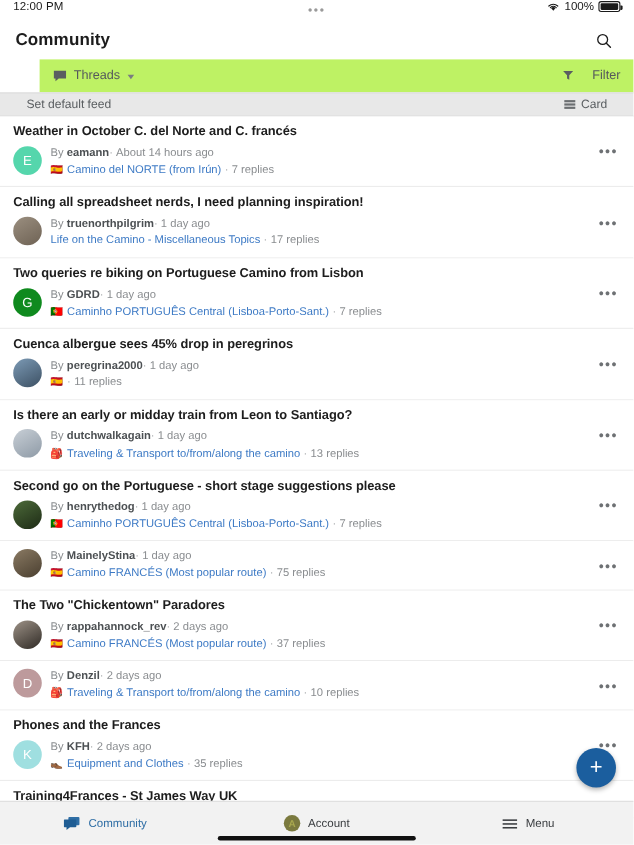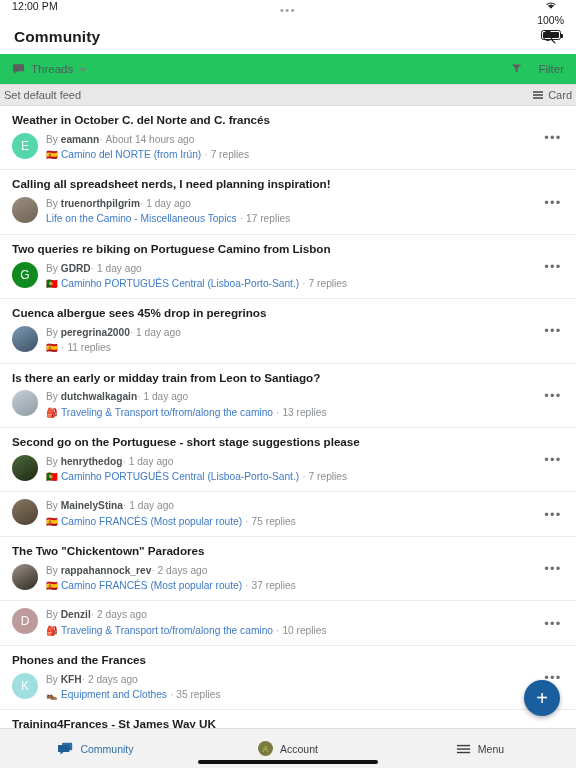--- a/index.html
+++ b/index.html
@@ -23,21 +23,21 @@
   }
   .sb-time { font-weight: 400; letter-spacing: .1px; }
   .sb-dots {
     position: absolute; left: 0; right: 0; top: 0; bottom: 0;
     display: flex; align-items: center; justify-content: center;
     color: #9a9a9a; font-size: 11px; letter-spacing: 1.5px;
     pointer-events: none;
   }
   .sb-right {
     margin-left: auto; display: flex; align-items: center; gap: 4px;
-    font-size: 10.5px; position: relative; z-index: 2; flex-direction: column;
+    font-size: 10.5px; position: relative; z-index: 2;
   }
   .wifi-ico { width: 12px; height: 10px; display: block; }
   .battery {
     width: 20px; height: 10px; border: 1.2px solid #1a1a1a;
     border-radius: 2.5px; position: relative; padding: 1px;
   }
   .battery::after {
     content: ""; position: absolute; right: -3.2px; top: 3px;
     width: 2px; height: 4px; background: #1a1a1a; border-radius: 0 1px 1px 0;
   }
@@ -56,35 +56,35 @@
   }
   .appbar-actions { margin-left: auto; display: flex; align-items: center; }
   .icon-btn {
     width: 26px; height: 26px; display: flex; align-items: center; justify-content: center;
     cursor: pointer;
   }
 
   
   .subbar {
     height: 30px; display: flex; align-items: center;
-    padding: 0 12px; background: #22c55e;
+    padding: 0 12px; background: #bef264; margin-left: 36px;
   }
   .subbar-left { display: flex; align-items: center; gap: 6px; cursor: pointer; }
   .subbar-label { font-size: 11.5px; color: #55595c; font-weight: 500; }
   .caret {
     width: 0; height: 0; border-left: 3.5px solid transparent;
     border-right: 3.5px solid transparent; border-top: 4px solid #7a7d80;
     margin-left: 1px; margin-top: 1px;
   }
   .subbar-right { margin-left: auto; display: flex; align-items: flex-start; gap: 16px; cursor: pointer; }
 
   
   .feedbar {
     height: 22px; display: flex; align-items: center;
-    padding: 0 4px; background: #e8e8e8;
+    padding: 0 24px; background: #e8e8e8;
     border-top: 1px solid #dcdcdc; border-bottom: 1px solid #dcdcdc;
   }
   .feedbar-label { font-size: 11px; color: #5a5e61; }
   .feedbar-right { margin-left: auto; display: flex; align-items: center; gap: 5px; cursor: pointer; }
   .hamburger-sm { display: flex; flex-direction: column; gap: 1.6px; }
   .hamburger-sm span { display: block; width: 10px; height: 1.3px; background: #6b6e71; }
 
   
   .list { background: #ffffff; }
   .thread {

